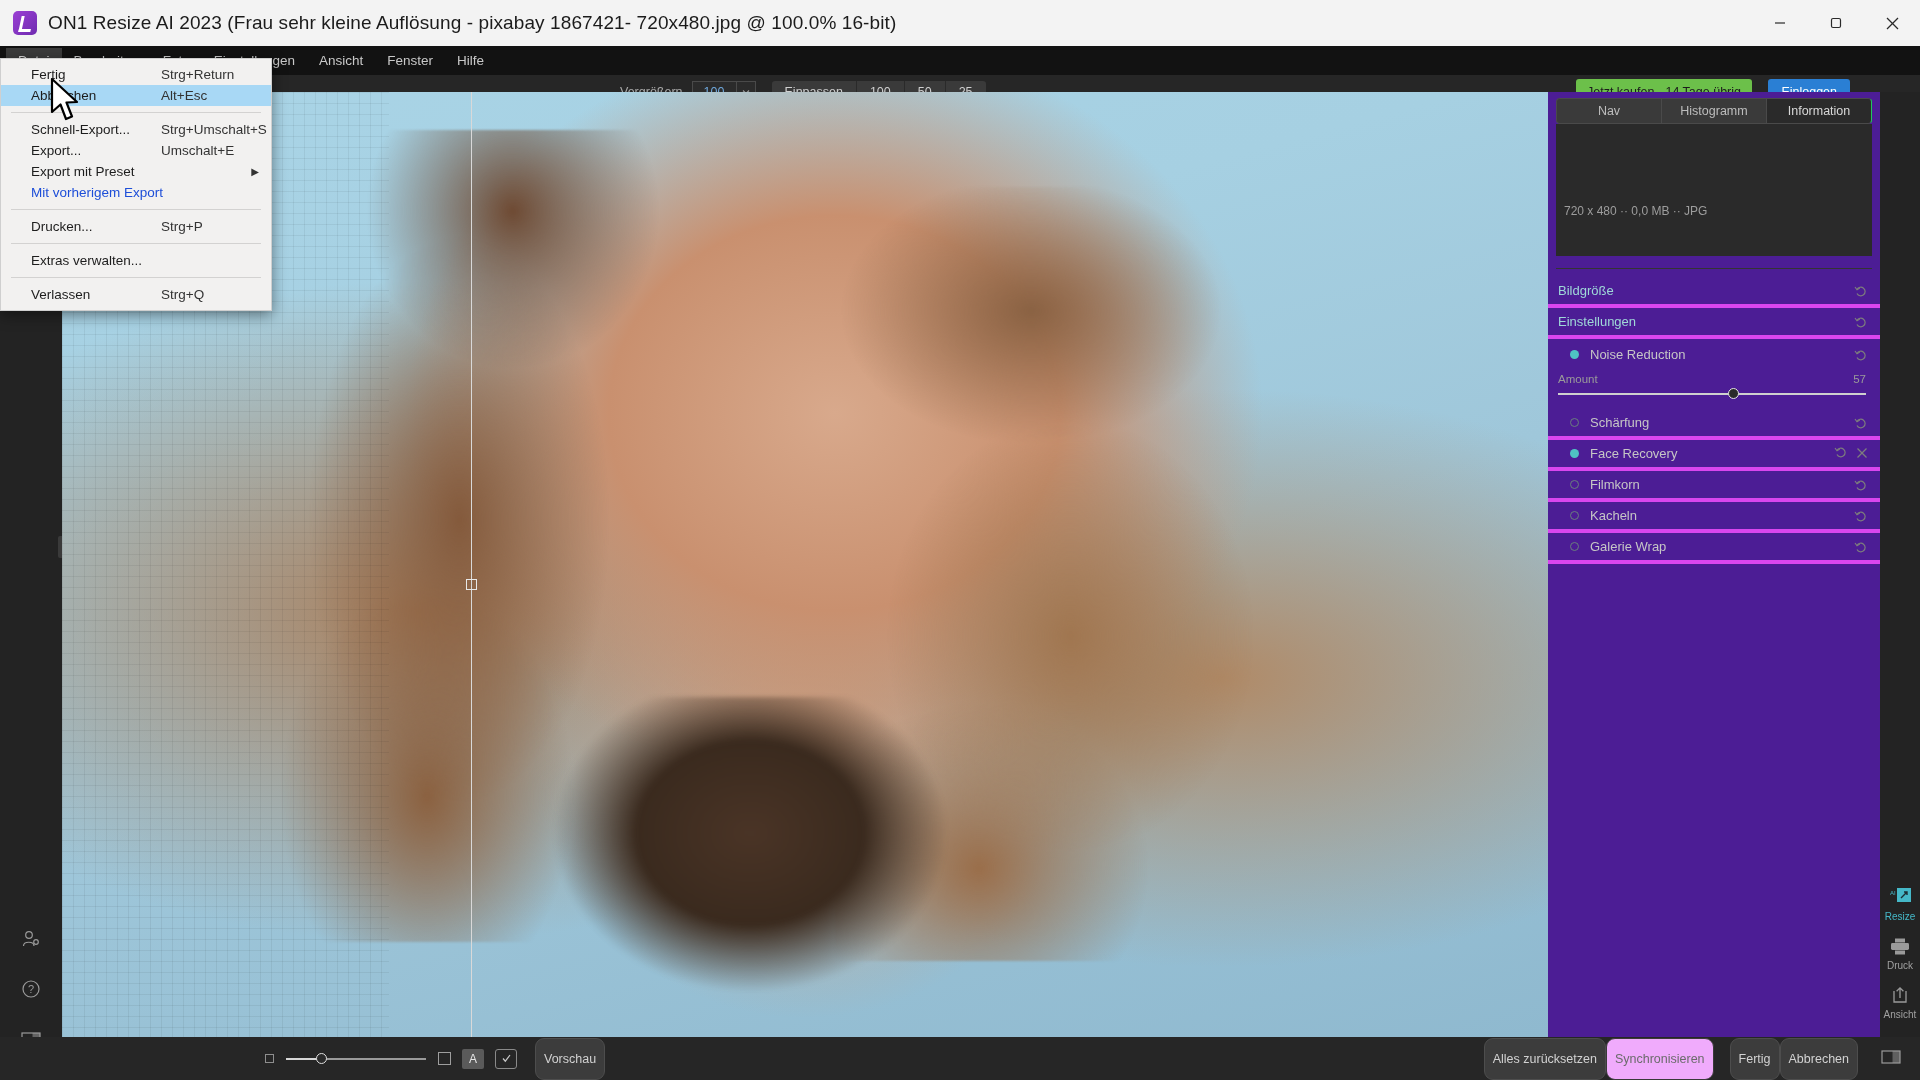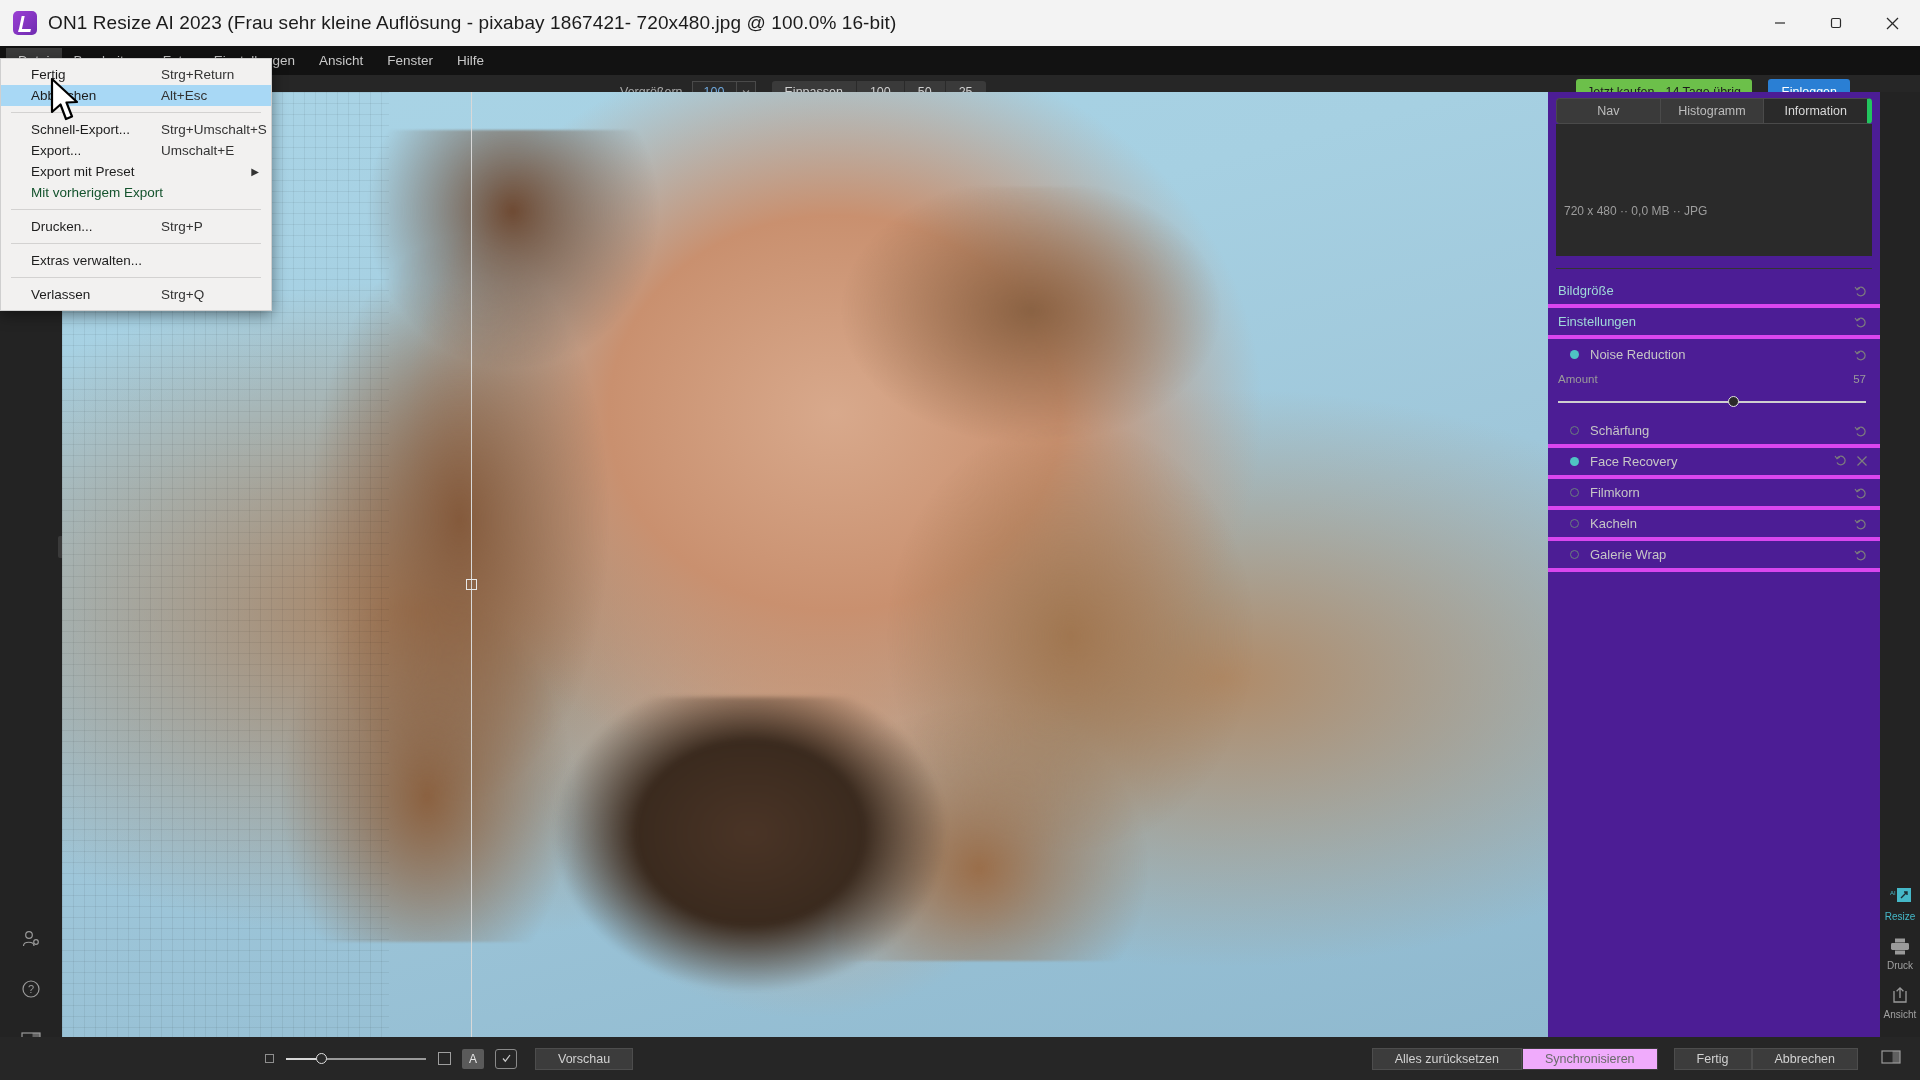--- a/index.html
+++ b/index.html
@@ -51,21 +51,21 @@
     box-shadow:0 4px 14px rgba(0,0,0,.45); z-index:60;
     padding:5px 0;
   }
   .dd-row{
     height:21px; display:flex; align-items:center;
     padding:0 10px 0 30px; font-size:13.5px; color:#1d1d1d; position:relative;
   }
   .dd-row .lbl{ flex:none; }
   .dd-row .acc{ position:absolute; left:160px; color:#333; }
   .dd-row.highlight{ background:#a8d8f5; }
-  .dd-row.disabled{ color:#14532d; }
+  .dd-row.disabled{ color:#1d4ed8; }
   .dd-row .arrow{ position:absolute; right:12px; font-size:10px; color:#333; }
   .dd-sep{ height:1px; background:#d3d2d1; margin:6px 10px 6px 10px; }
 
   
   .cursor{ position:absolute; left:50px; top:78px; z-index:90; pointer-events:none;}
 
   
   .toolbar{
     position:absolute; left:0; top:75px; width:1920px; height:33px;
     background:#262626; display:flex; align-items:center;
@@ -165,21 +165,21 @@
     position:absolute; right:40px; top:92px; width:332px; bottom:43px;
     background:#4c1d95;
   }
   .tabs{ display:flex; padding:6px 8px 0 8px; }
   .tab{
     flex:1; height:26px; display:flex; align-items:center; justify-content:center;
     font-size:12.5px; color:#bdbdbd; background:#3a3a3a;
     border:1px solid #4a4a4a; border-right:none;
   }
   .tab:first-child{ border-radius:4px 0 0 4px; }
-  .tab:last-child{ border-radius:0 4px 4px 0; border-right:5px solid #22c55e; }
+  .tab:last-child{ border-radius:0 4px 4px 0; border-right:1px solid #22c55e; }
   .tab.active{ background:#2a2a2a; color:#d8d8d8; }
   .infopane{
     margin:0 8px; height:132px; background:#2a2a2a; position:relative;
   }
   .infotext{ position:absolute; left:8px; top:80px; font-size:12px; color:#9d9d9d; }
   .panel-divider{ height:1px; background:#343434; margin:12px 8px 0 8px; }
 
   .plist{ margin-top:8px; }
   .prow{
     height:31px; display:flex; align-items:center; padding:0 14px 0 10px;
@@ -189,21 +189,21 @@
   .prow .pname.teal{ color:#9fd8d8; }
   .prow .bullet{
     width:9px; height:9px; border-radius:50%; margin-right:11px; flex:none;
   }
   .bullet.on{ background:#4fc3c3; }
   .bullet.off{ background:transparent; border:1px solid #6a7d7d; }
   .prow .ract{ position:absolute; right:12px; display:flex; gap:8px; align-items:center; color:#7d7d7d; }
   .prow.sub{ padding-left:22px; }
 
   .sliderrow{ padding:3px 14px 10px 10px; }
-  .sl-top{ display:flex; justify-content:space-between; font-size:11.5px; color:#9a9a9a; margin-bottom:11px;}
+  .sl-top{ display:flex; justify-content:space-between; font-size:11.5px; color:#9a9a9a; margin-bottom:3px;}
   .sl-track{ position:relative; height:11px; }
   .sl-track .bar{ position:absolute; left:0; right:0; top:5px; height:1.5px; background:#cfcfcf; }
   .sl-track .knob{
     position:absolute; top:0; width:11px; height:11px; border-radius:50%;
     border:1.5px solid #e3e3e3; background:#2a2a2a;
   }
 
   
   .modrail{
     position:absolute; right:0; top:92px; width:40px; bottom:0; background:#232323;
@@ -226,22 +226,22 @@
   .minislider .barfill{ position:absolute; left:0; width:36px; top:5px; height:1.5px; background:#d7d7d7; }
   .minislider .knob{ position:absolute; left:30px; top:0; width:11px; height:11px; border-radius:50%;
     border:1.5px solid #e0e0e0; background:#2a2a2a; }
   .iconbtn{
     width:22px; height:20px; display:flex; align-items:center; justify-content:center;
     color:#c9c9c9; font-size:12px; margin-left:11px;
   }
   .iconbtn.filled{ background:#5a5a5a; color:#e6e6e6; border-radius:2px; }
   .iconbtn.outlined{ border:1px solid #8a8a8a; border-radius:3px; font-size:9px; }
   .btn{
-    height:22px; padding:0 22px; background:#3c3c3c; border:1px solid #4d4d4d;
-    border-radius:0; color:#d2d2d2; font-size:12.5px; display:flex; align-items:center;
+    height:42px; padding:0 8px; background:#3c3c3c; border:1px solid #4d4d4d;
+    border-radius:9px; color:#d2d2d2; font-size:12.5px; display:flex; align-items:center;
   }
   .btn.disabled{ color:#6b6b6b; border-color:#3a3a3a; background:#f0abfc; }
   .bb-right{ position:absolute; right:62px; display:flex; align-items:center; gap:0; }
   .bb-corner{ position:absolute; right:18px; color:#9a9a9a; }
 </style>
 </head>
 <body>
 
 <div id="app">
 

